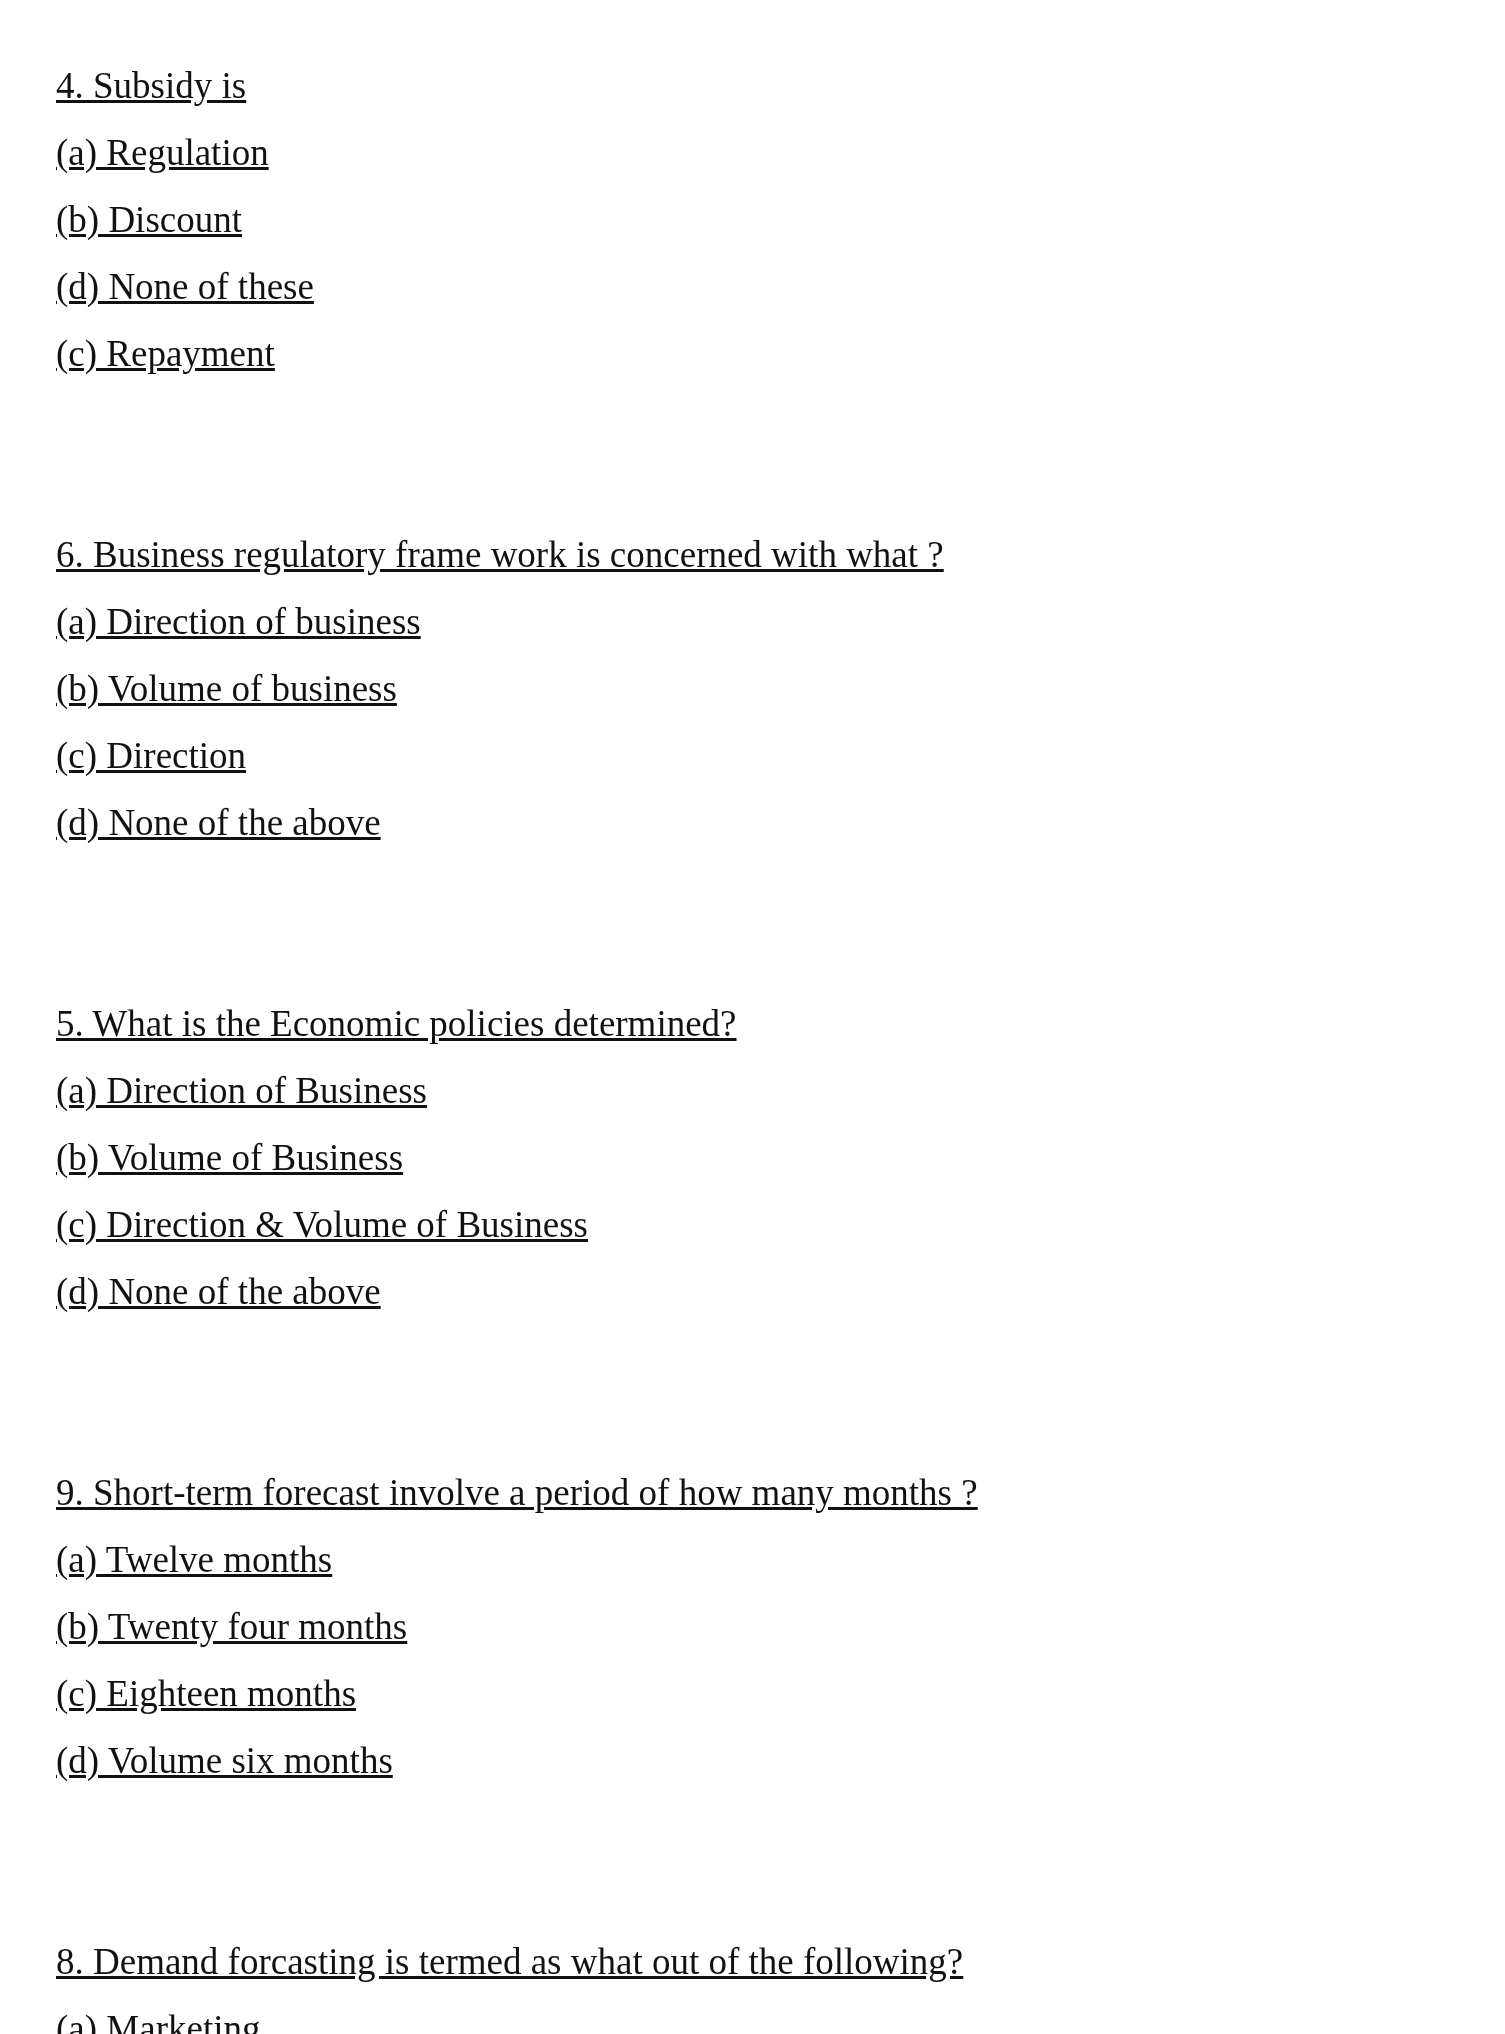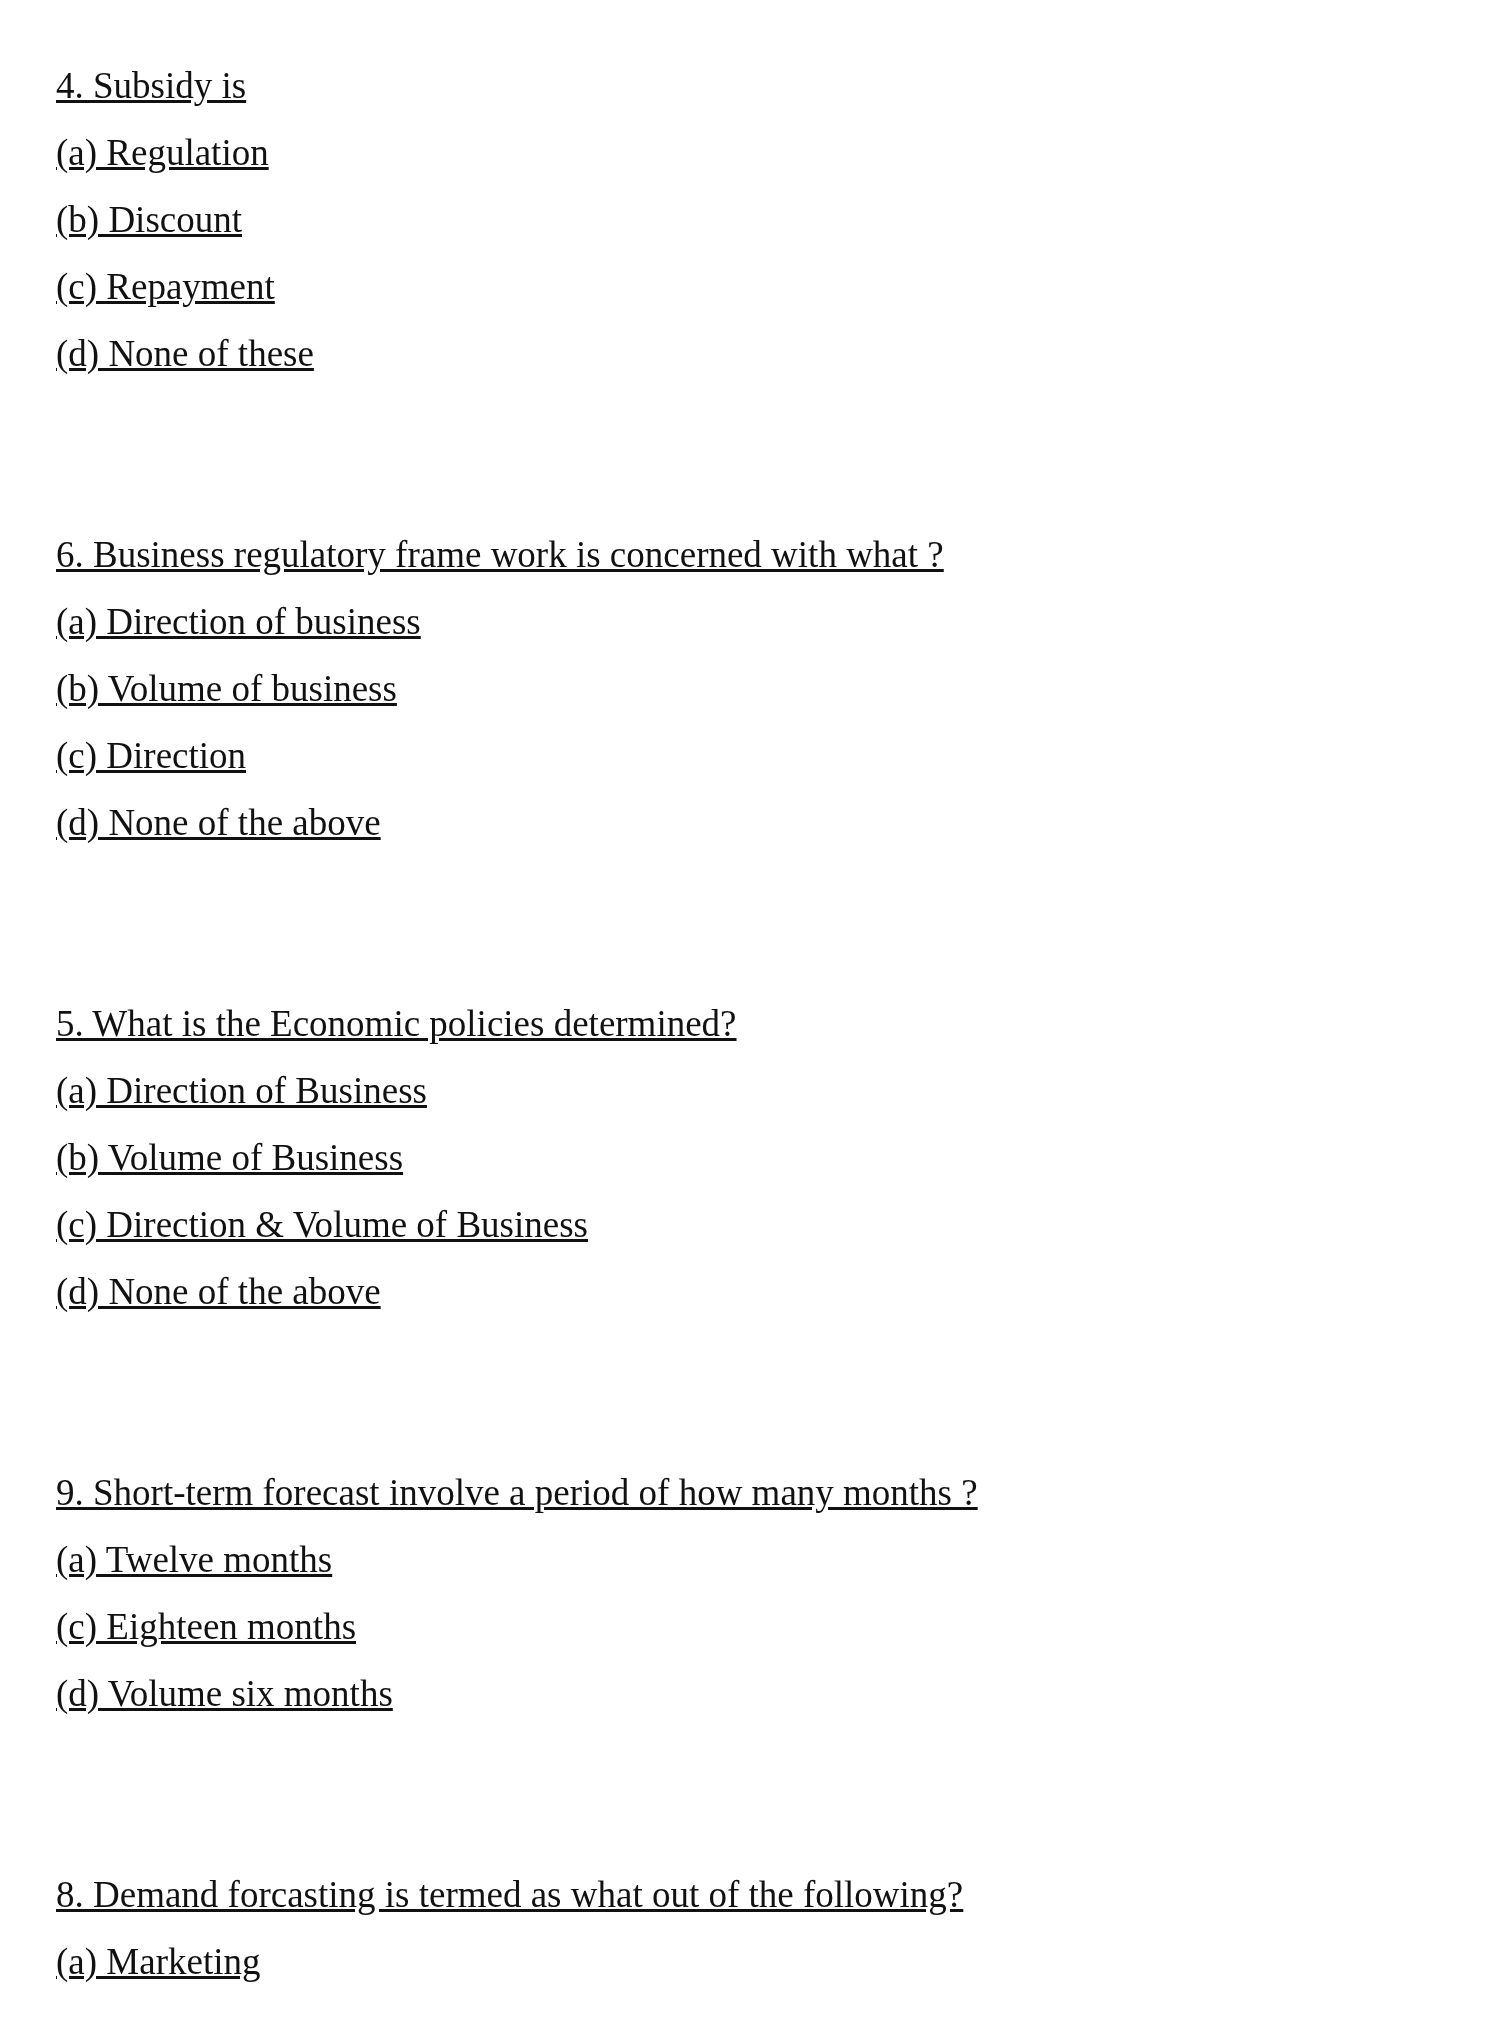--- a/index.html
+++ b/index.html
@@ -34,22 +34,22 @@
   </style>
 </head>
 <body>
 
 <div class="page">
 
   <div class="question">
     <div class="line">4. Subsidy is</div>
     <div class="line">(a) Regulation</div>
     <div class="line">(b) Discount</div>
+    <div class="line">(d) None of these</div>
     <div class="line">(c) Repayment</div>
-    <div class="line">(d) None of these</div>
   </div>
 
   <div class="question">
     <div class="line">6. Business regulatory frame work is concerned with what ?</div>
     <div class="line">(a) Direction of business</div>
     <div class="line">(b) Volume of business</div>
     <div class="line">(c) Direction</div>
     <div class="line">(d) None of the above</div>
   </div>
 
@@ -57,20 +57,21 @@
     <div class="line">5. What is the Economic policies determined?</div>
     <div class="line">(a) Direction of Business</div>
     <div class="line">(b) Volume of Business</div>
     <div class="line">(c) Direction &amp; Volume of Business</div>
     <div class="line">(d) None of the above</div>
   </div>
 
   <div class="question">
     <div class="line">9. Short-term forecast involve a period of how many months ?</div>
     <div class="line">(a) Twelve months</div>
+    <div class="line">(b) Twenty four months</div>
     <div class="line">(c) Eighteen months</div>
     <div class="line">(d) Volume six months</div>
   </div>
 
   <div class="question">
     <div class="line">8. Demand forcasting is termed as what out of the following?</div>
     <div class="line">(a) Marketing</div>
 
   </div>
 

